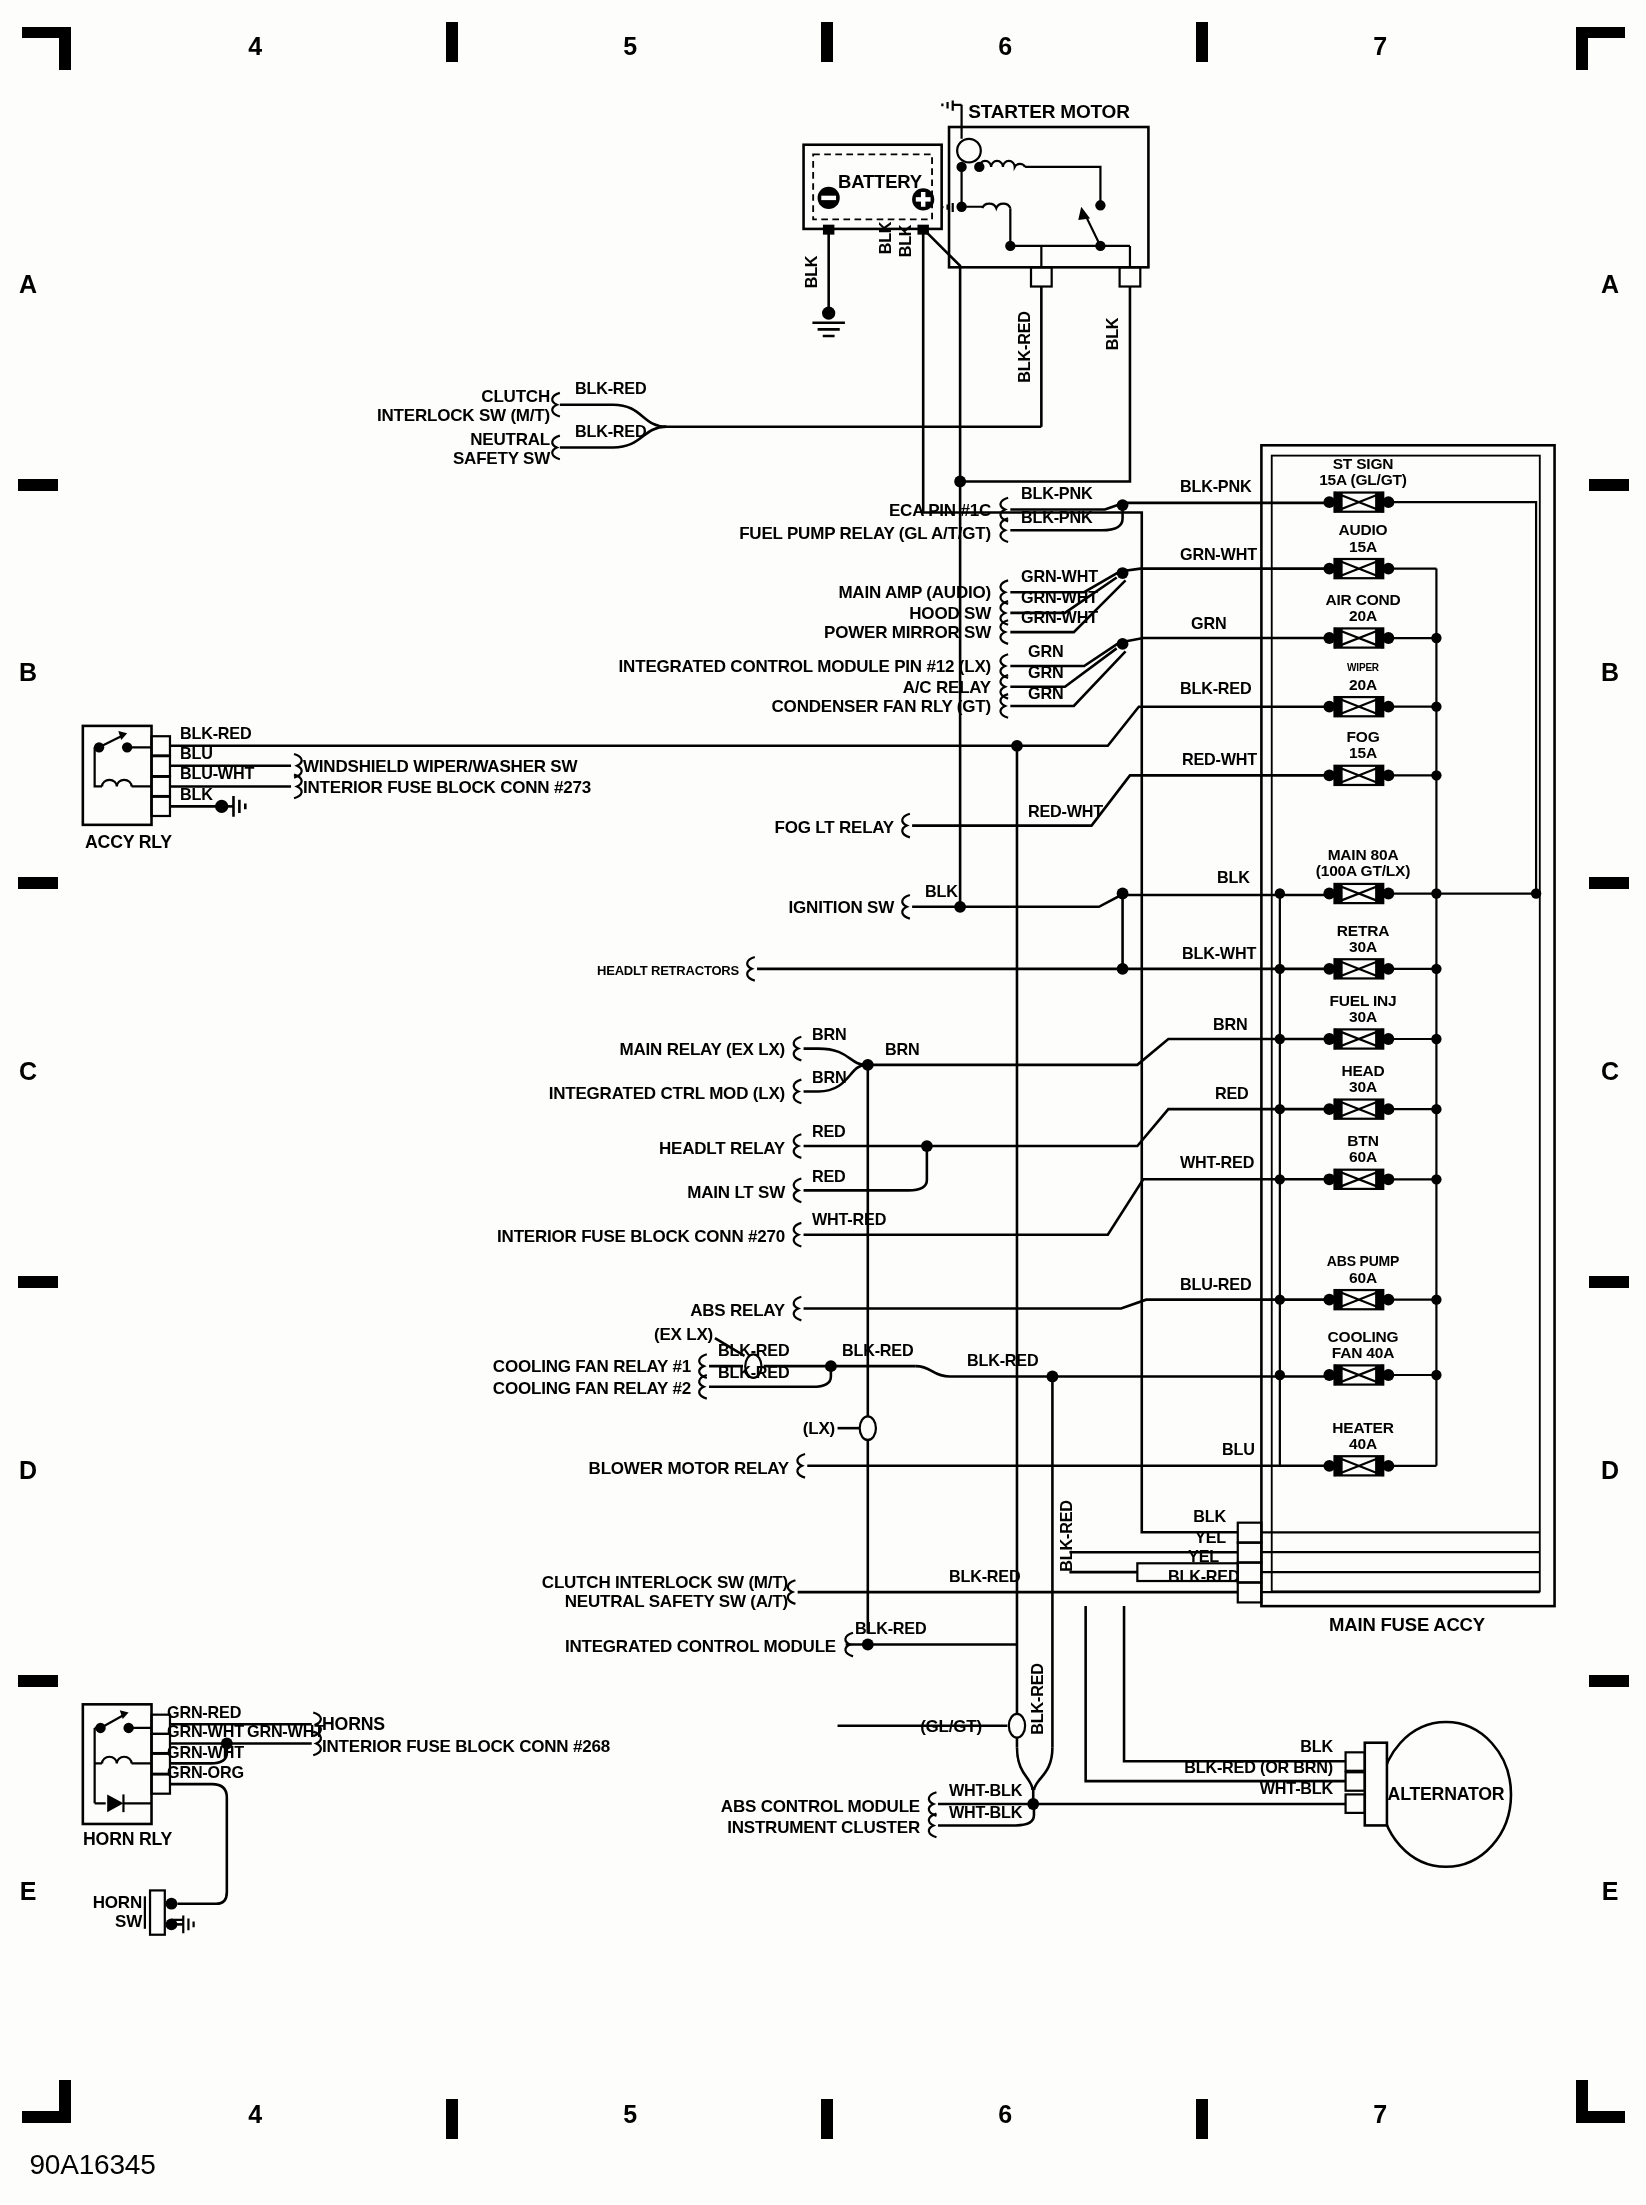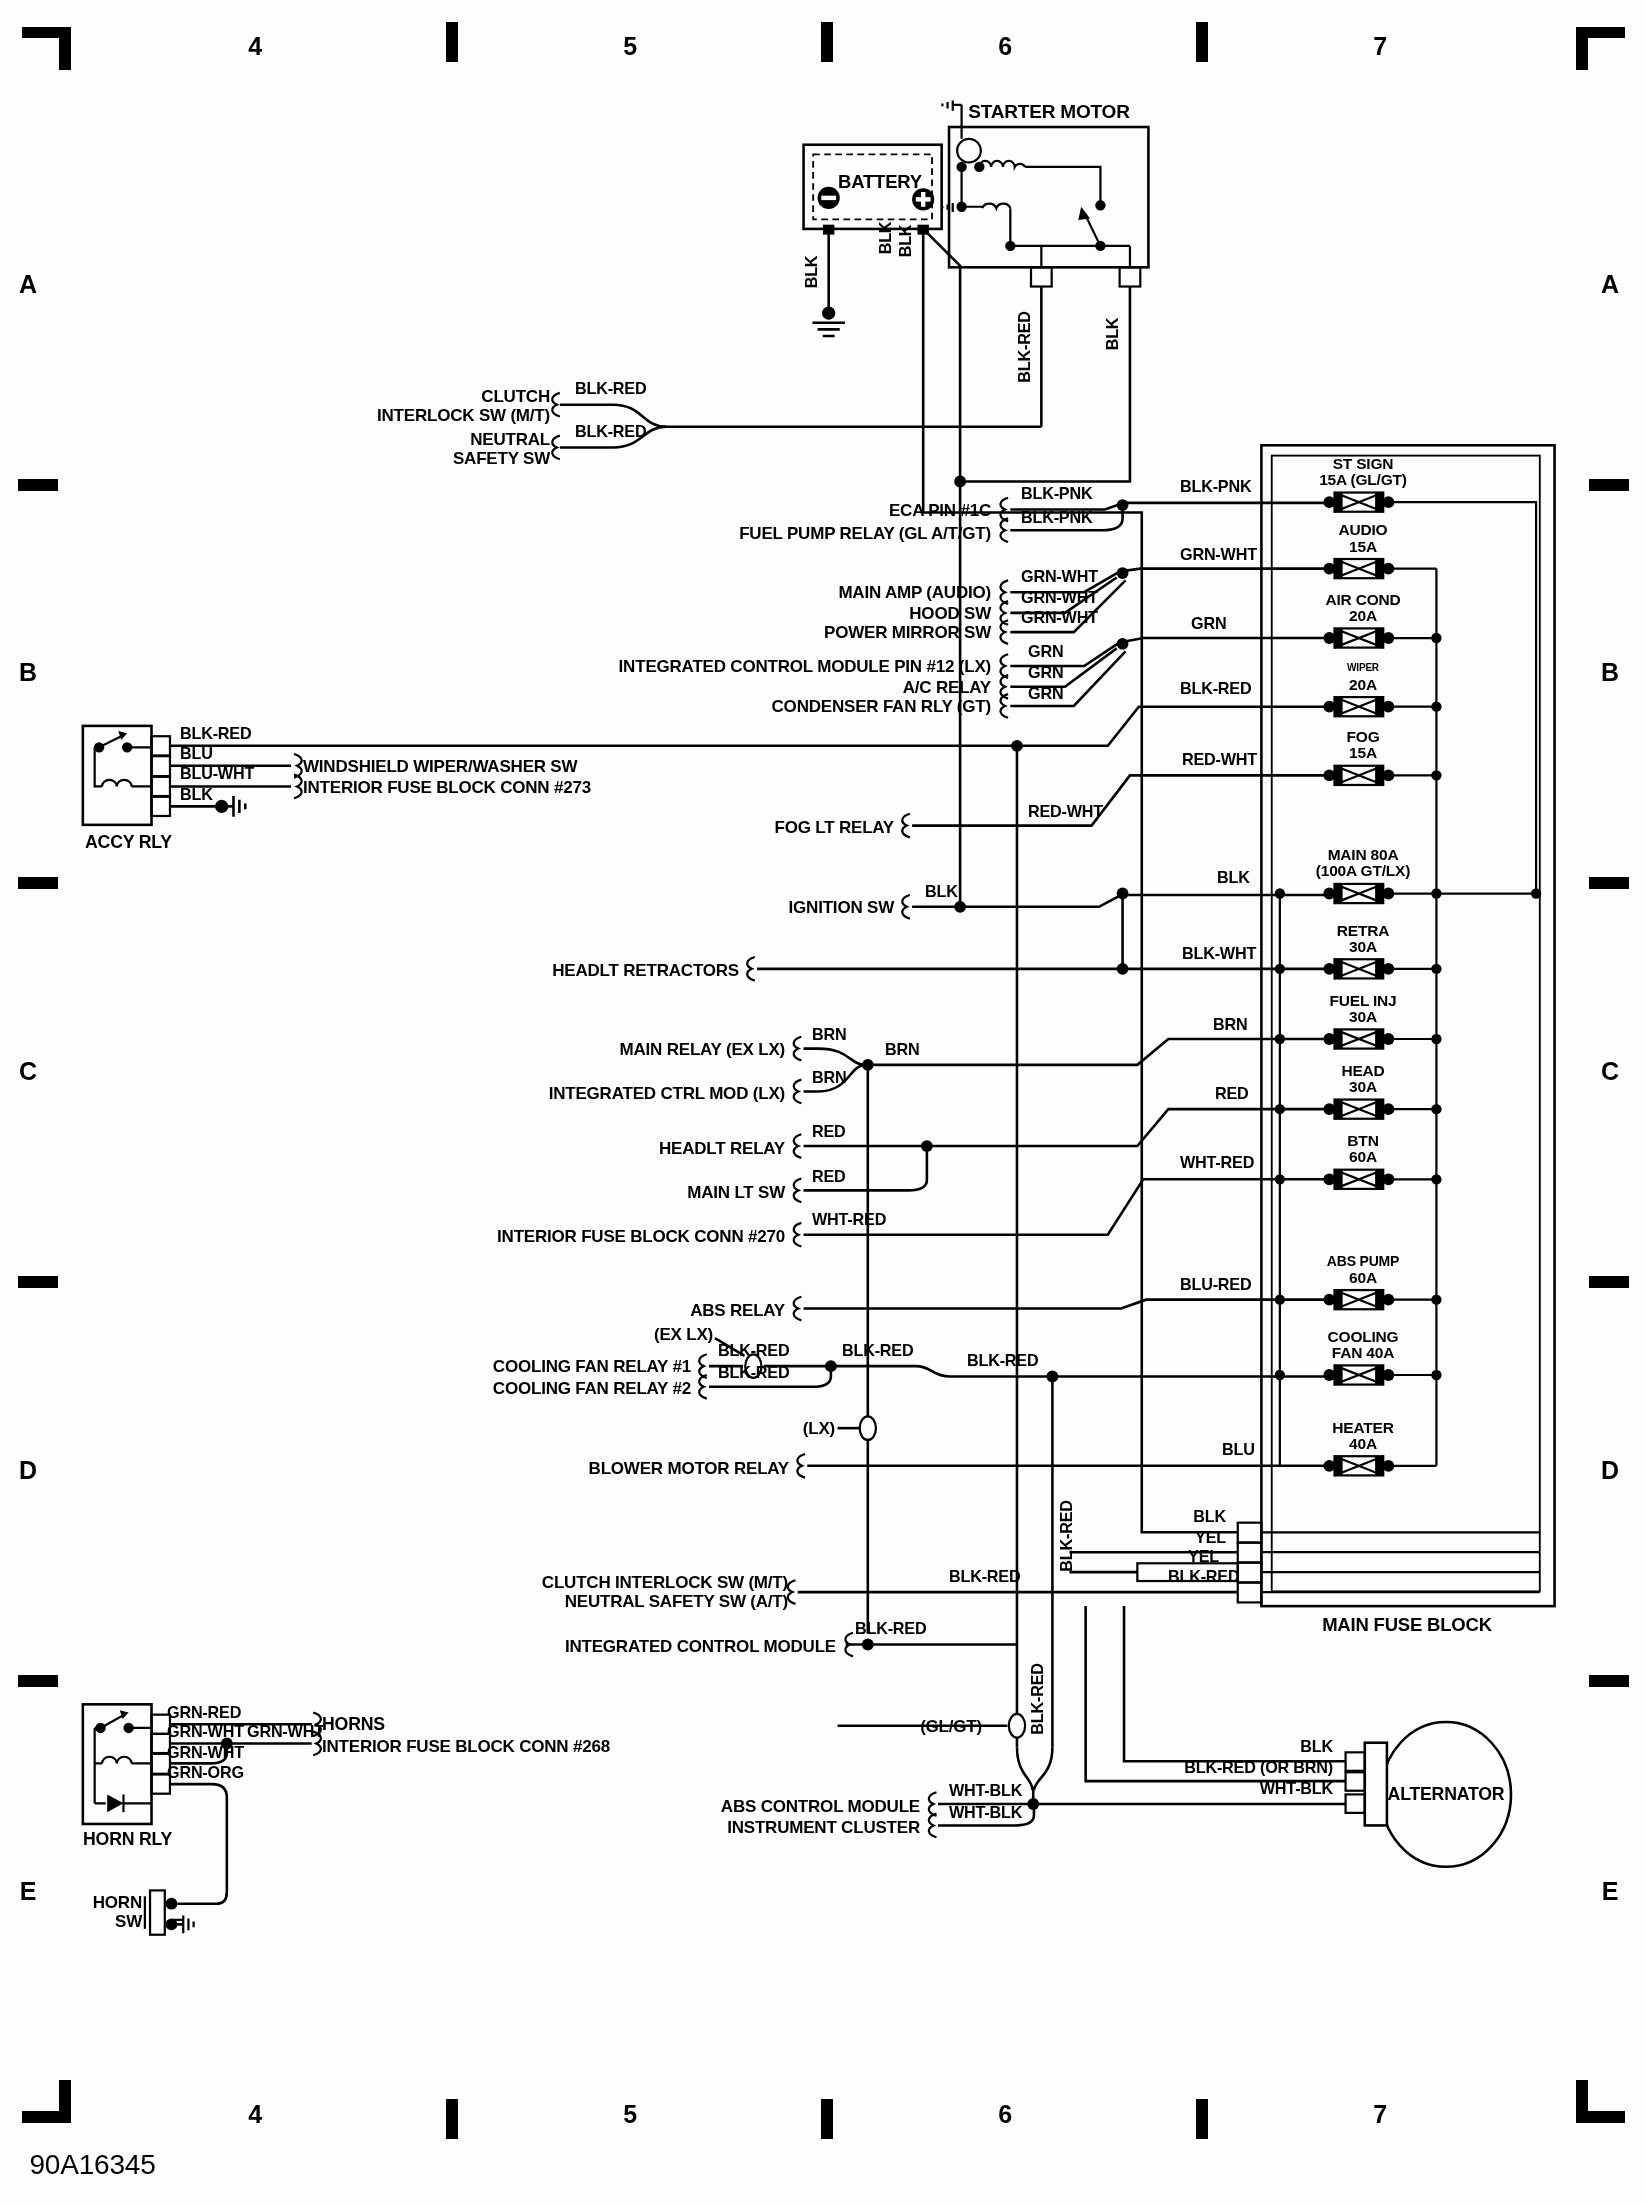--- a/index.html
+++ b/index.html
@@ -467,21 +467,21 @@
     <div class="lbl" style="left: 1180px; top: 688px; font-size: 16.2px; transform: translate(0px, -50%);">BLK-RED</div>
     <div class="lbl" style="left: 303px; top: 766px; font-size: 17px; transform: translate(0px, -50%);">WINDSHIELD WIPER/WASHER SW</div>
     <div class="lbl" style="left: 303px; top: 787px; font-size: 17px; transform: translate(0px, -50%); text-align: center;">INTERIOR FUSE BLOCK CONN #273</div>
     <div class="lbl" style="left: 85px; top: 843px; font-size: 17.7px; transform: translate(0px, -50%);">ACCY RLY</div>
     <div class="lbl" style="left: 894px; top: 827px; font-size: 17px; transform: translate(-100%, -50%);">FOG LT RELAY</div>
     <div class="lbl" style="left: 1028px; top: 811px; font-size: 16.2px; transform: translate(0px, -50%);">RED-WHT</div>
     <div class="lbl" style="left: 1182px; top: 759px; font-size: 16.2px; transform: translate(0px, -50%);">RED-WHT</div>
     <div class="lbl" style="left: 894px; top: 907px; font-size: 17px; transform: translate(-100%, -50%);">IGNITION SW</div>
     <div class="lbl" style="left: 925px; top: 891px; font-size: 16.2px; transform: translate(0px, -50%);">BLK</div>
     <div class="lbl" style="left: 1217px; top: 877px; font-size: 16.2px; transform: translate(0px, -50%);">BLK</div>
-    <div class="lbl" style="left: 739px; top: 970px; font-size: 17px; transform: translate(-100%, -50%);">HEADLT RETRACTORS</div>
+    <div class="lbl" style="left: 739px; top: 970px; font-size: 13px; transform: translate(-100%, -50%);">HEADLT RETRACTORS</div>
     <div class="lbl" style="left: 1182px; top: 953px; font-size: 16.2px; transform: translate(0px, -50%);">BLK-WHT</div>
     <div class="lbl" style="left: 785px; top: 1049px; font-size: 17px; transform: translate(-100%, -50%);">MAIN RELAY (EX LX)</div>
     <div class="lbl" style="left: 812px; top: 1034px; font-size: 16.2px; transform: translate(0px, -50%);">BRN</div>
     <div class="lbl" style="left: 785px; top: 1093px; font-size: 17px; transform: translate(-100%, -50%);">INTEGRATED CTRL MOD (LX)</div>
     <div class="lbl" style="left: 812px; top: 1077px; font-size: 16.2px; transform: translate(0px, -50%);">BRN</div>
     <div class="lbl" style="left: 885px; top: 1049px; font-size: 16.2px; transform: translate(0px, -50%);">BRN</div>
     <div class="lbl" style="left: 1213px; top: 1024px; font-size: 16.2px; transform: translate(0px, -50%);">BRN</div>
     <div class="lbl" style="left: 785px; top: 1148px; font-size: 17px; transform: translate(-100%, -50%);">HEADLT RELAY</div>
     <div class="lbl" style="left: 812px; top: 1131px; font-size: 16.2px; transform: translate(0px, -50%);">RED</div>
     <div class="lbl" style="left: 785px; top: 1192px; font-size: 17px; transform: translate(-100%, -50%);">MAIN LT SW</div>
@@ -525,21 +525,21 @@
     <div class="lbl" style="left: 322px; top: 1725px; font-size: 17.7px; transform: translate(0px, -50%);">HORNS</div>
     <div class="lbl" style="left: 322px; top: 1746px; font-size: 17px; transform: translate(0px, -50%);">INTERIOR FUSE BLOCK CONN #268</div>
     <div class="lbl" style="left: 167px; top: 1712px; font-size: 16.2px; transform: translate(0px, -50%);">GRN-RED</div>
     <div class="lbl" style="left: 167px; top: 1731px; font-size: 16.2px; transform: translate(0px, -50%);">GRN-WHT</div>
     <div class="lbl" style="left: 247px; top: 1731px; font-size: 16.2px; transform: translate(0px, -50%);">GRN-WHT</div>
     <div class="lbl" style="left: 167px; top: 1752px; font-size: 16.2px; transform: translate(0px, -50%);">GRN-WHT</div>
     <div class="lbl" style="left: 167px; top: 1772px; font-size: 16.2px; transform: translate(0px, -50%);">GRN-ORG</div>
     <div class="lbl" style="left: 83px; top: 1840px; font-size: 17.7px; transform: translate(0px, -50%);">HORN RLY</div>
     <div class="lbl" style="left: 142px; top: 1902px; font-size: 17px; transform: translate(-100%, -50%);">HORN</div>
     <div class="lbl" style="left: 142px; top: 1921px; font-size: 17px; transform: translate(-100%, -50%);">SW</div>
-    <div class="lbl" style="left: 1407px; top: 1625px; font-size: 18.5px; transform: translate(-50%, -50%);">MAIN FUSE BLOCK</div>
+    <div class="lbl" style="left: 1407px; top: 1625px; font-size: 18.5px; transform: translate(-50%, -50%);">MAIN FUSE ACCY</div>
     <div class="lbl" style="left: 29.5px; top: 2165px; font-size: 28px; font-weight: 400; transform: translate(0px, -50%);">90A16345</div>
     <div class="lbl" style="left: 255px; top: 46px; font-size: 25px; transform: translate(-50%, -50%);">4</div>
     <div class="lbl" style="left: 630px; top: 46px; font-size: 25px; transform: translate(-50%, -50%);">5</div>
     <div class="lbl" style="left: 1005px; top: 46px; font-size: 25px; transform: translate(-50%, -50%);">6</div>
     <div class="lbl" style="left: 1380px; top: 46px; font-size: 25px; transform: translate(-50%, -50%);">7</div>
     <div class="lbl" style="left: 255px; top: 2114px; font-size: 25px; transform: translate(-50%, -50%);">4</div>
     <div class="lbl" style="left: 630px; top: 2114px; font-size: 25px; transform: translate(-50%, -50%);">5</div>
     <div class="lbl" style="left: 1005px; top: 2114px; font-size: 25px; transform: translate(-50%, -50%);">6</div>
     <div class="lbl" style="left: 1380px; top: 2114px; font-size: 25px; transform: translate(-50%, -50%);">7</div>
     <div class="lbl" style="left: 28px; top: 284px; font-size: 25px; transform: translate(-50%, -50%);">A</div>

